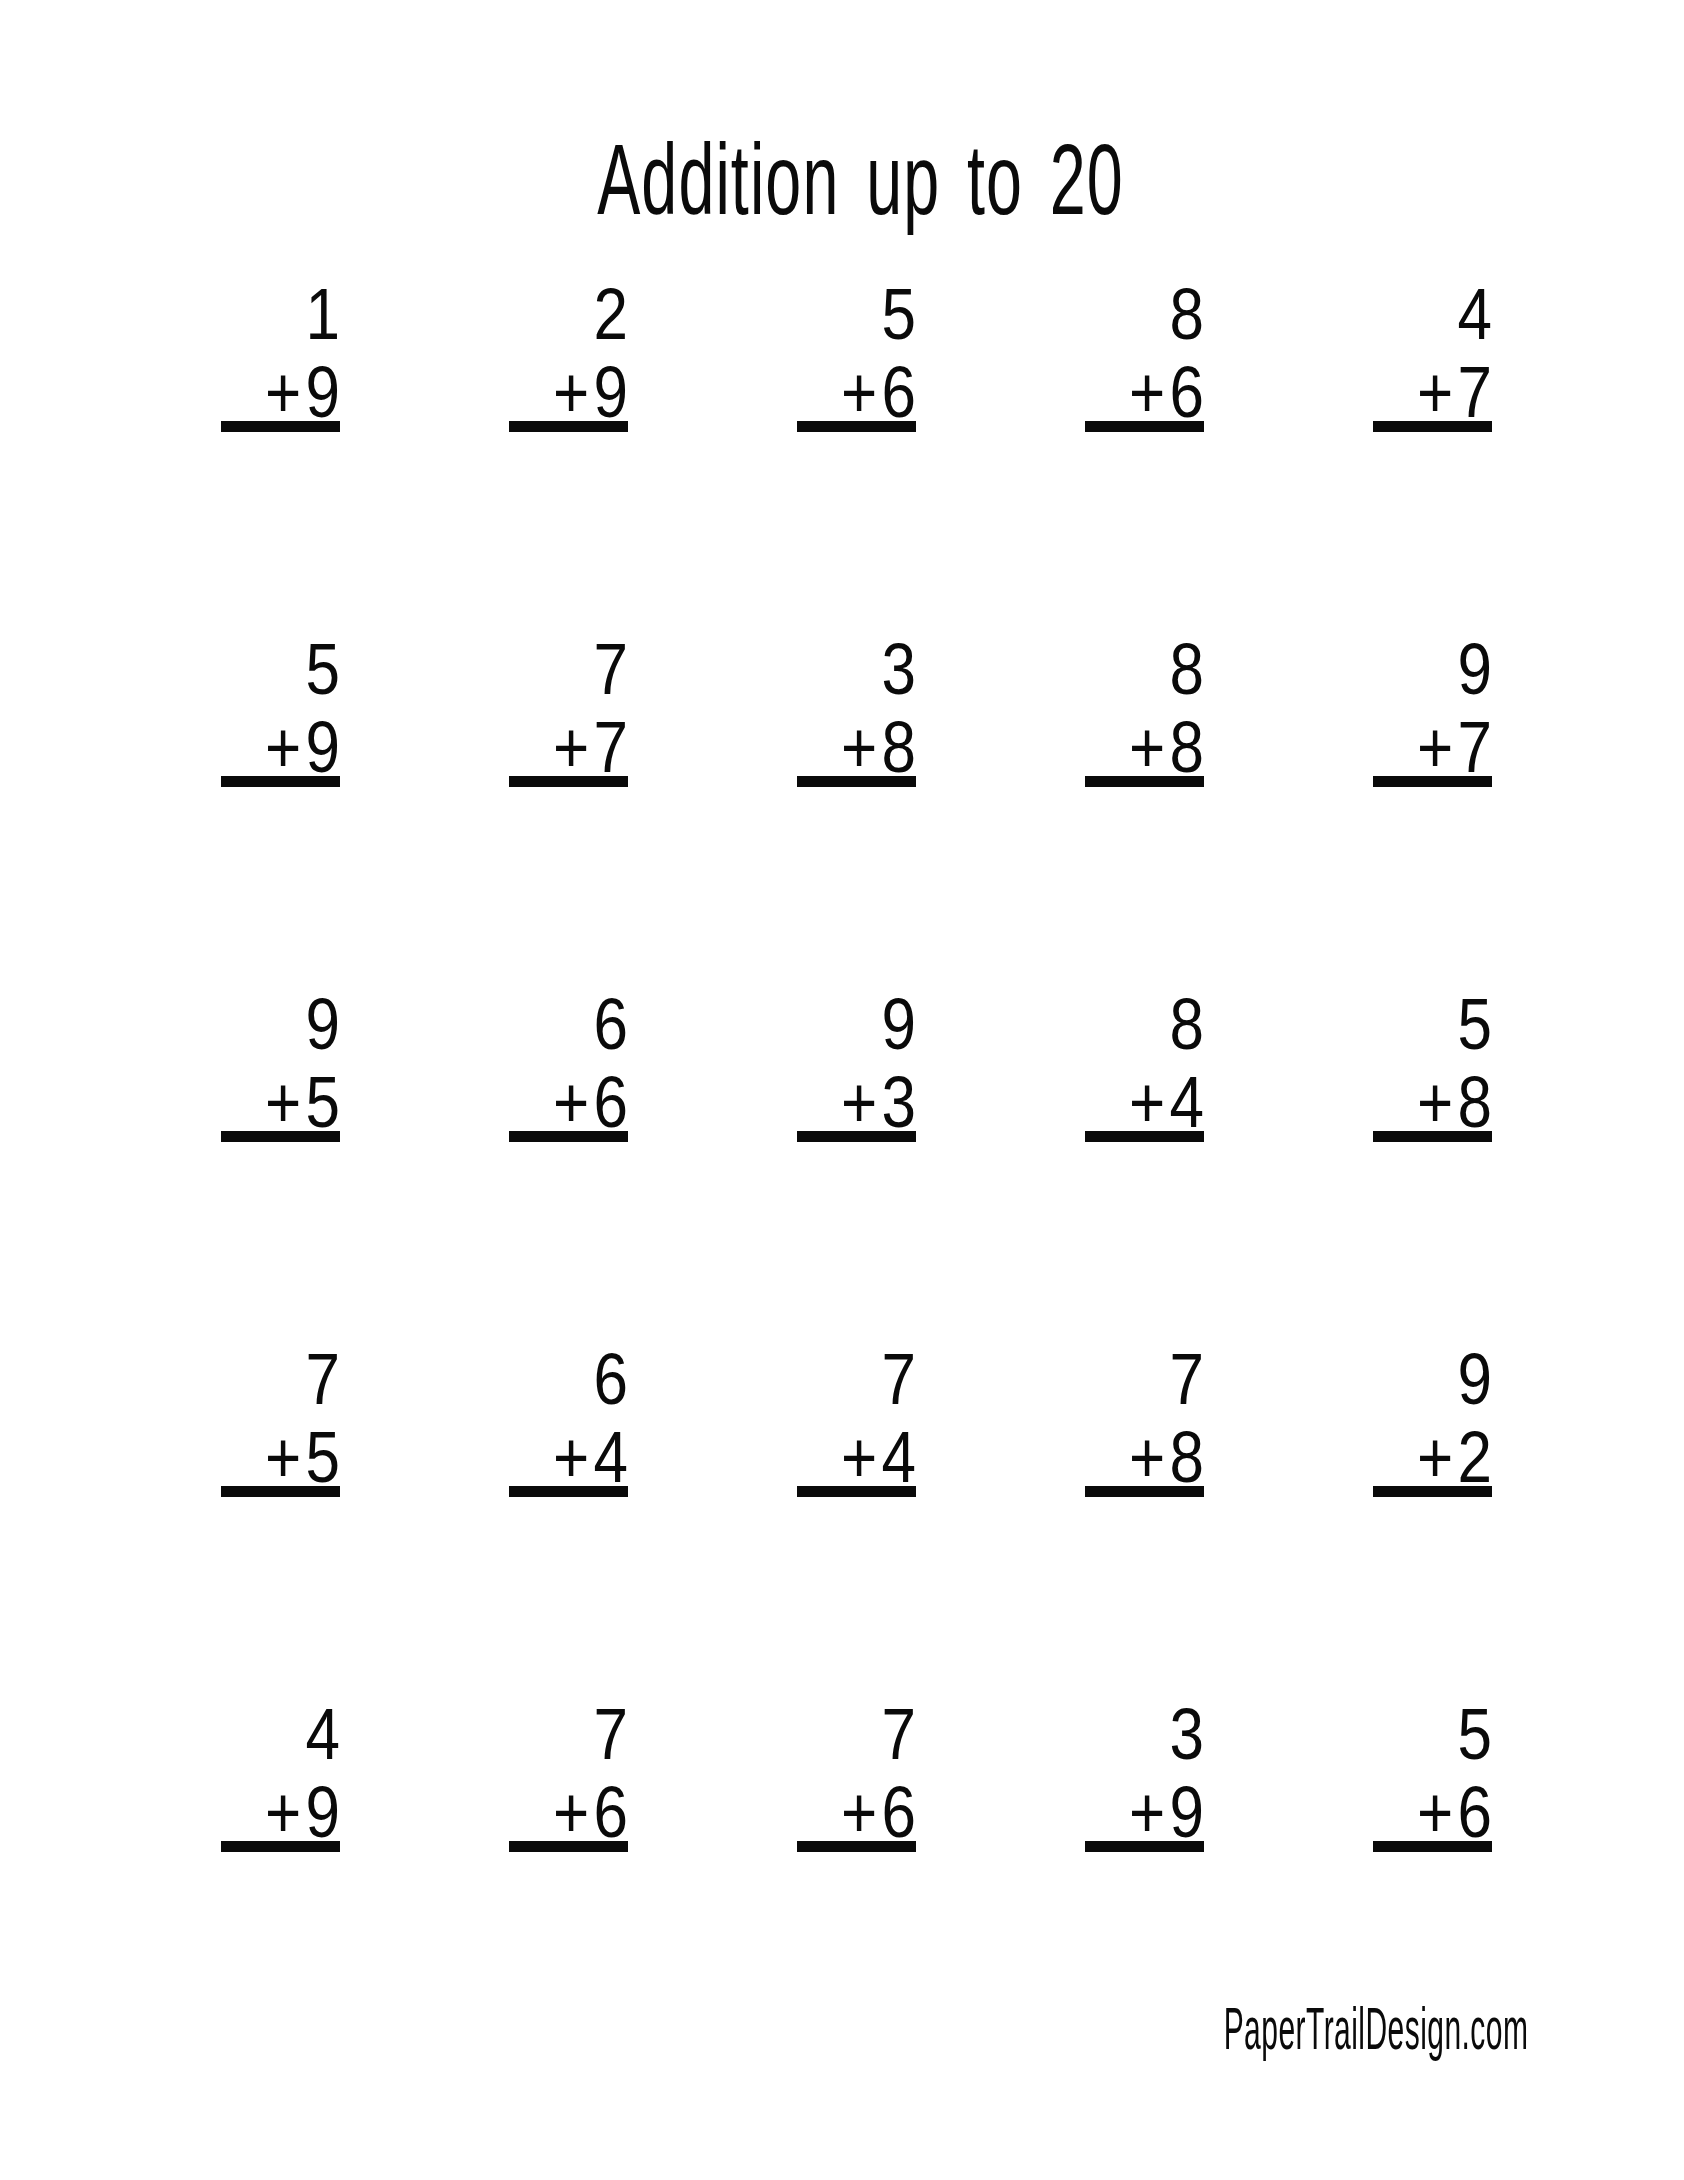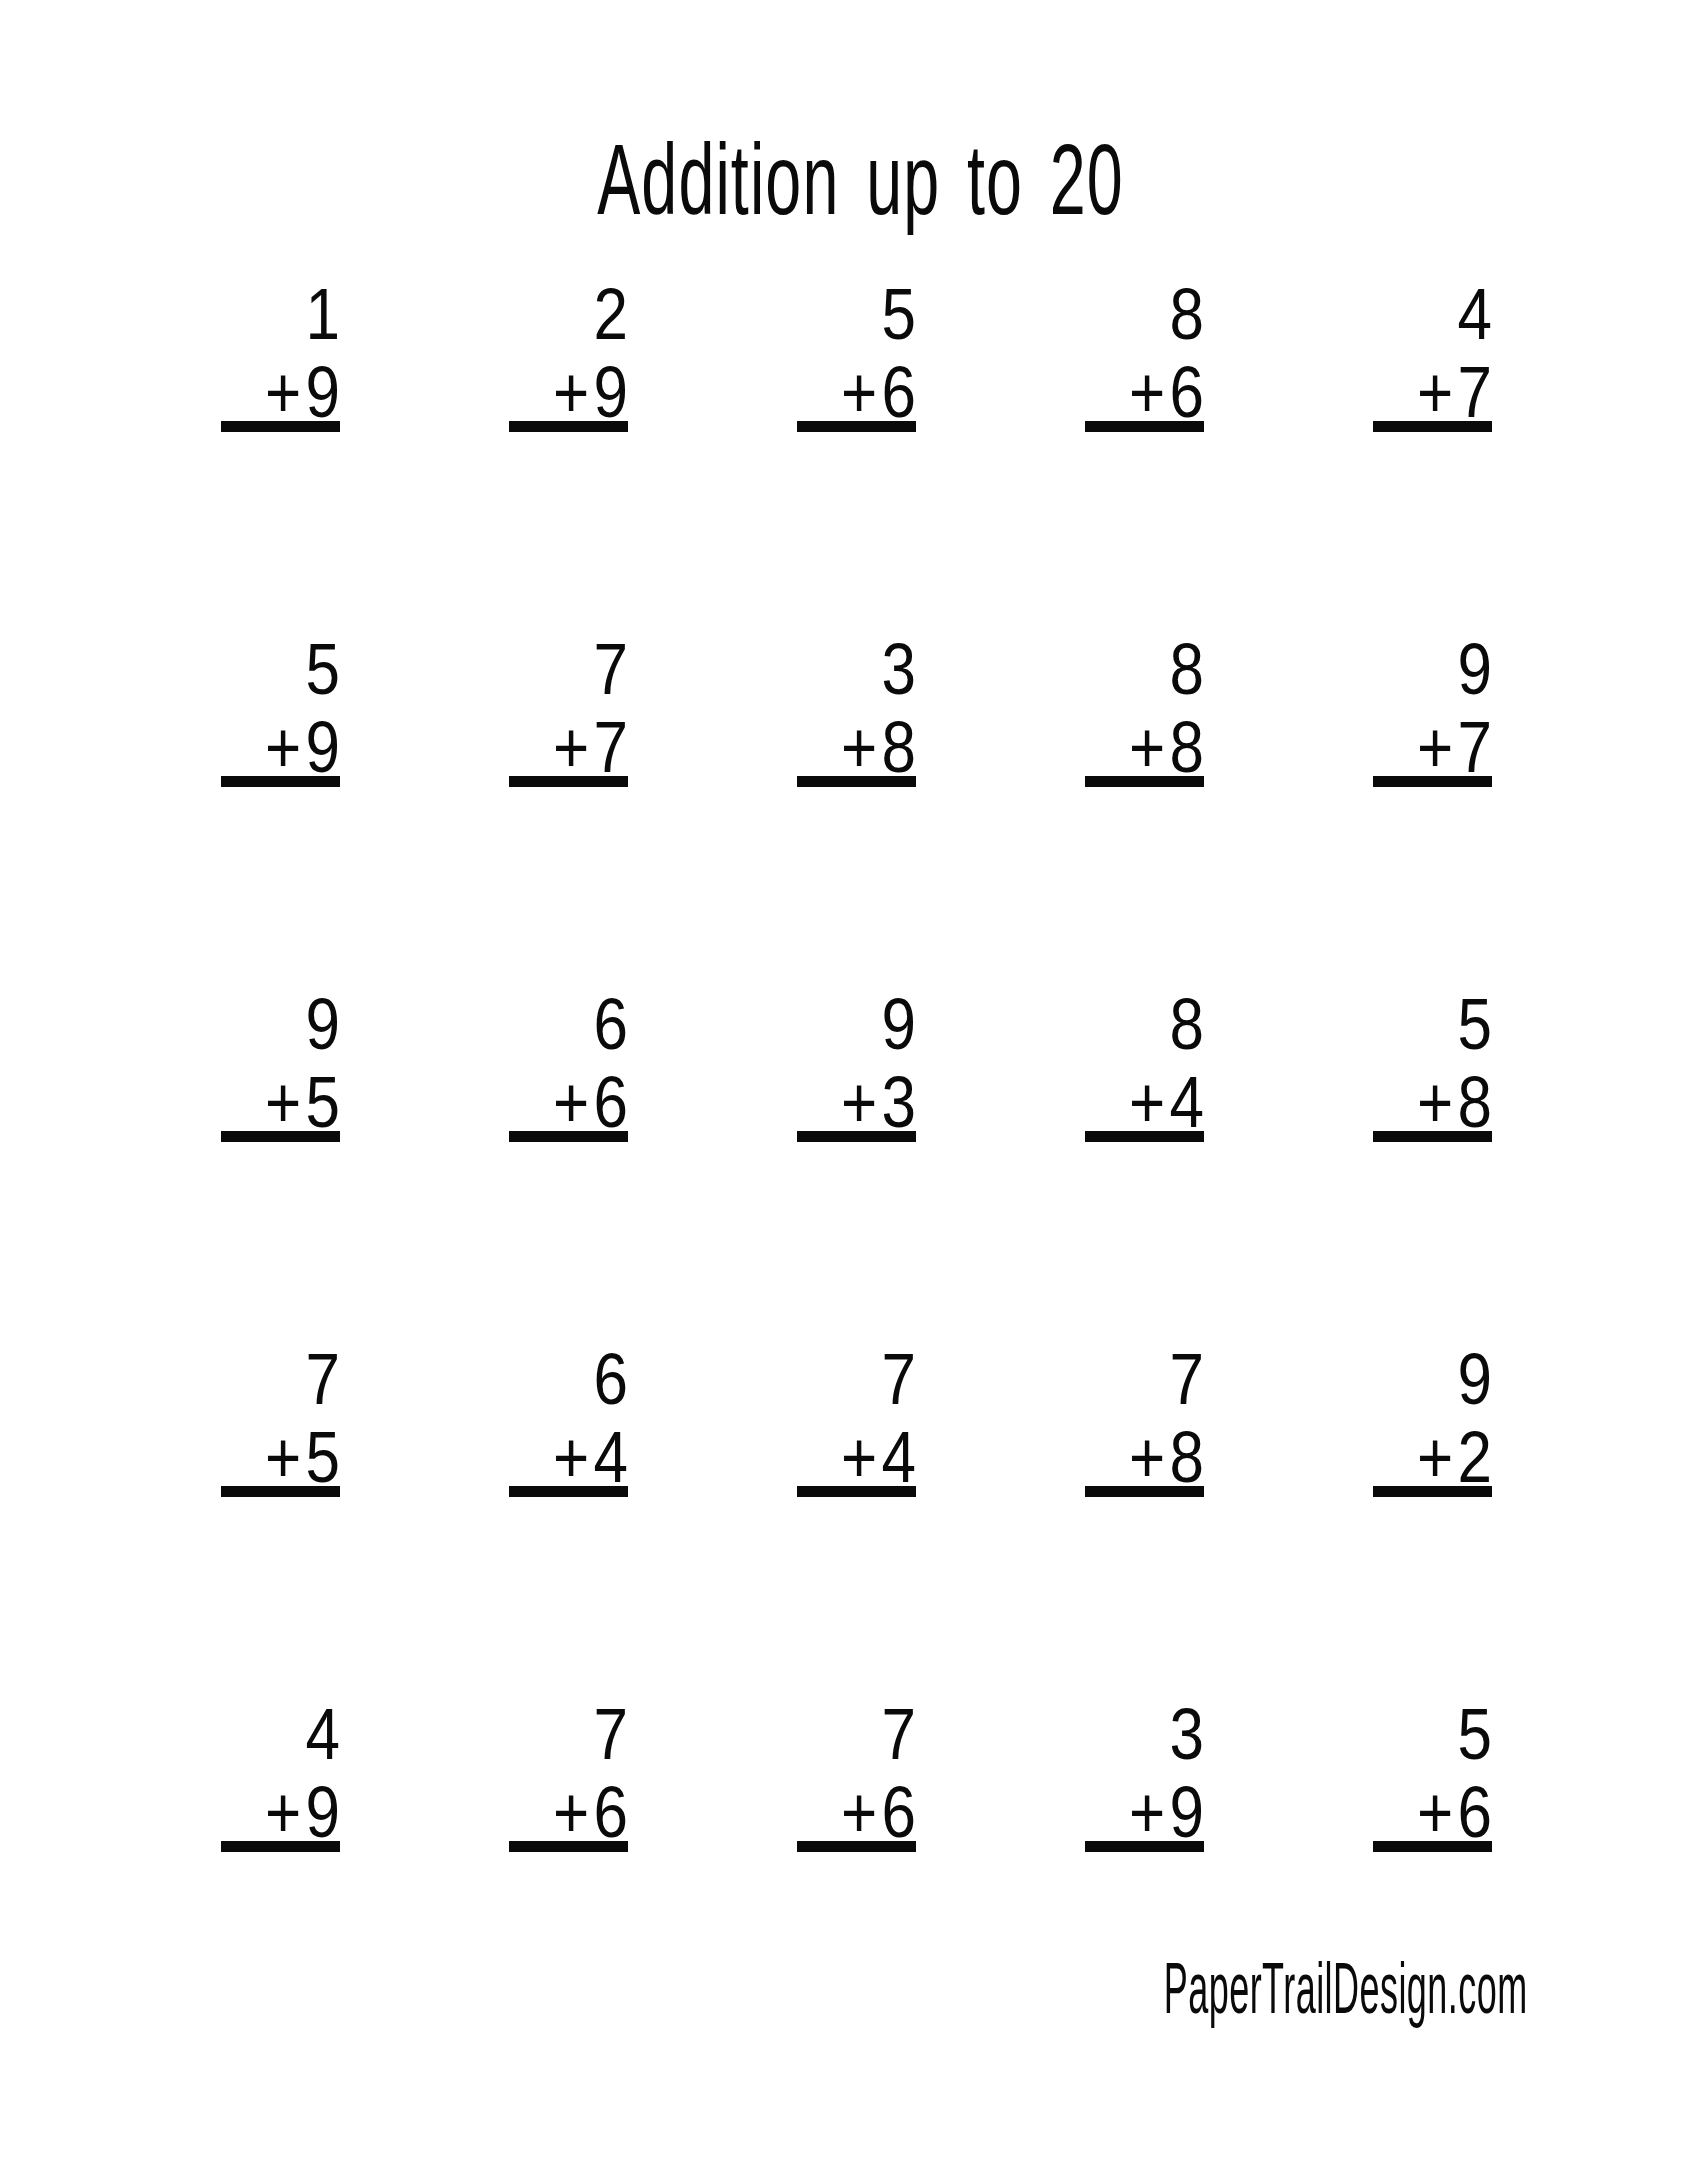--- a/index.html
+++ b/index.html
@@ -57,23 +57,23 @@
   .num {
     font-size:73px;
     line-height:78px;
     white-space:nowrap;
   }
   .plus { margin-right:5.1px; }
 
   
   .footer {
     position:absolute;
-    top:1952px;
+    top:1999px;
     right:157px;
-    font-size:72px;
+    font-size:60px;
     line-height:1;
     white-space:nowrap;
   }
   .footer-squeeze {
     display:inline-block;
     transform:scaleX(0.50);
     transform-origin:100% 50%;
     letter-spacing:0.9px;
   }
 </style>

